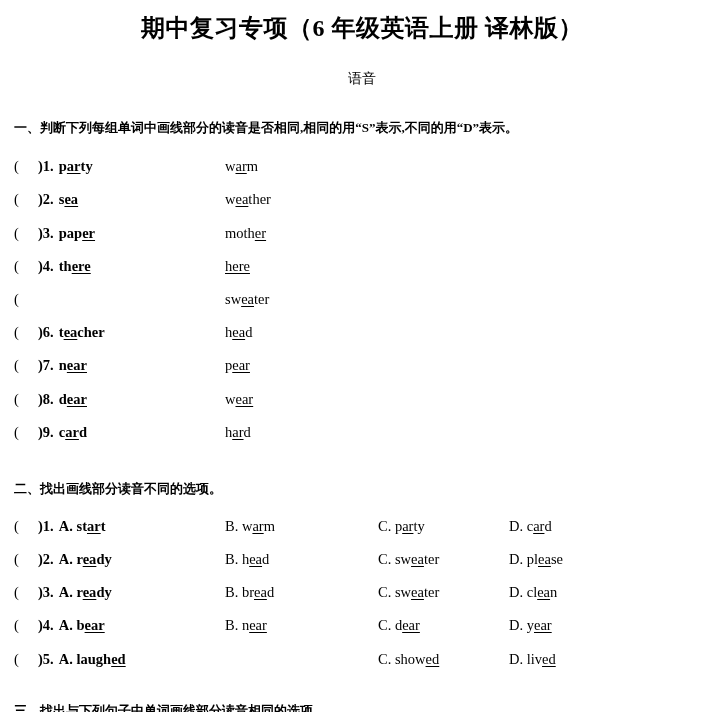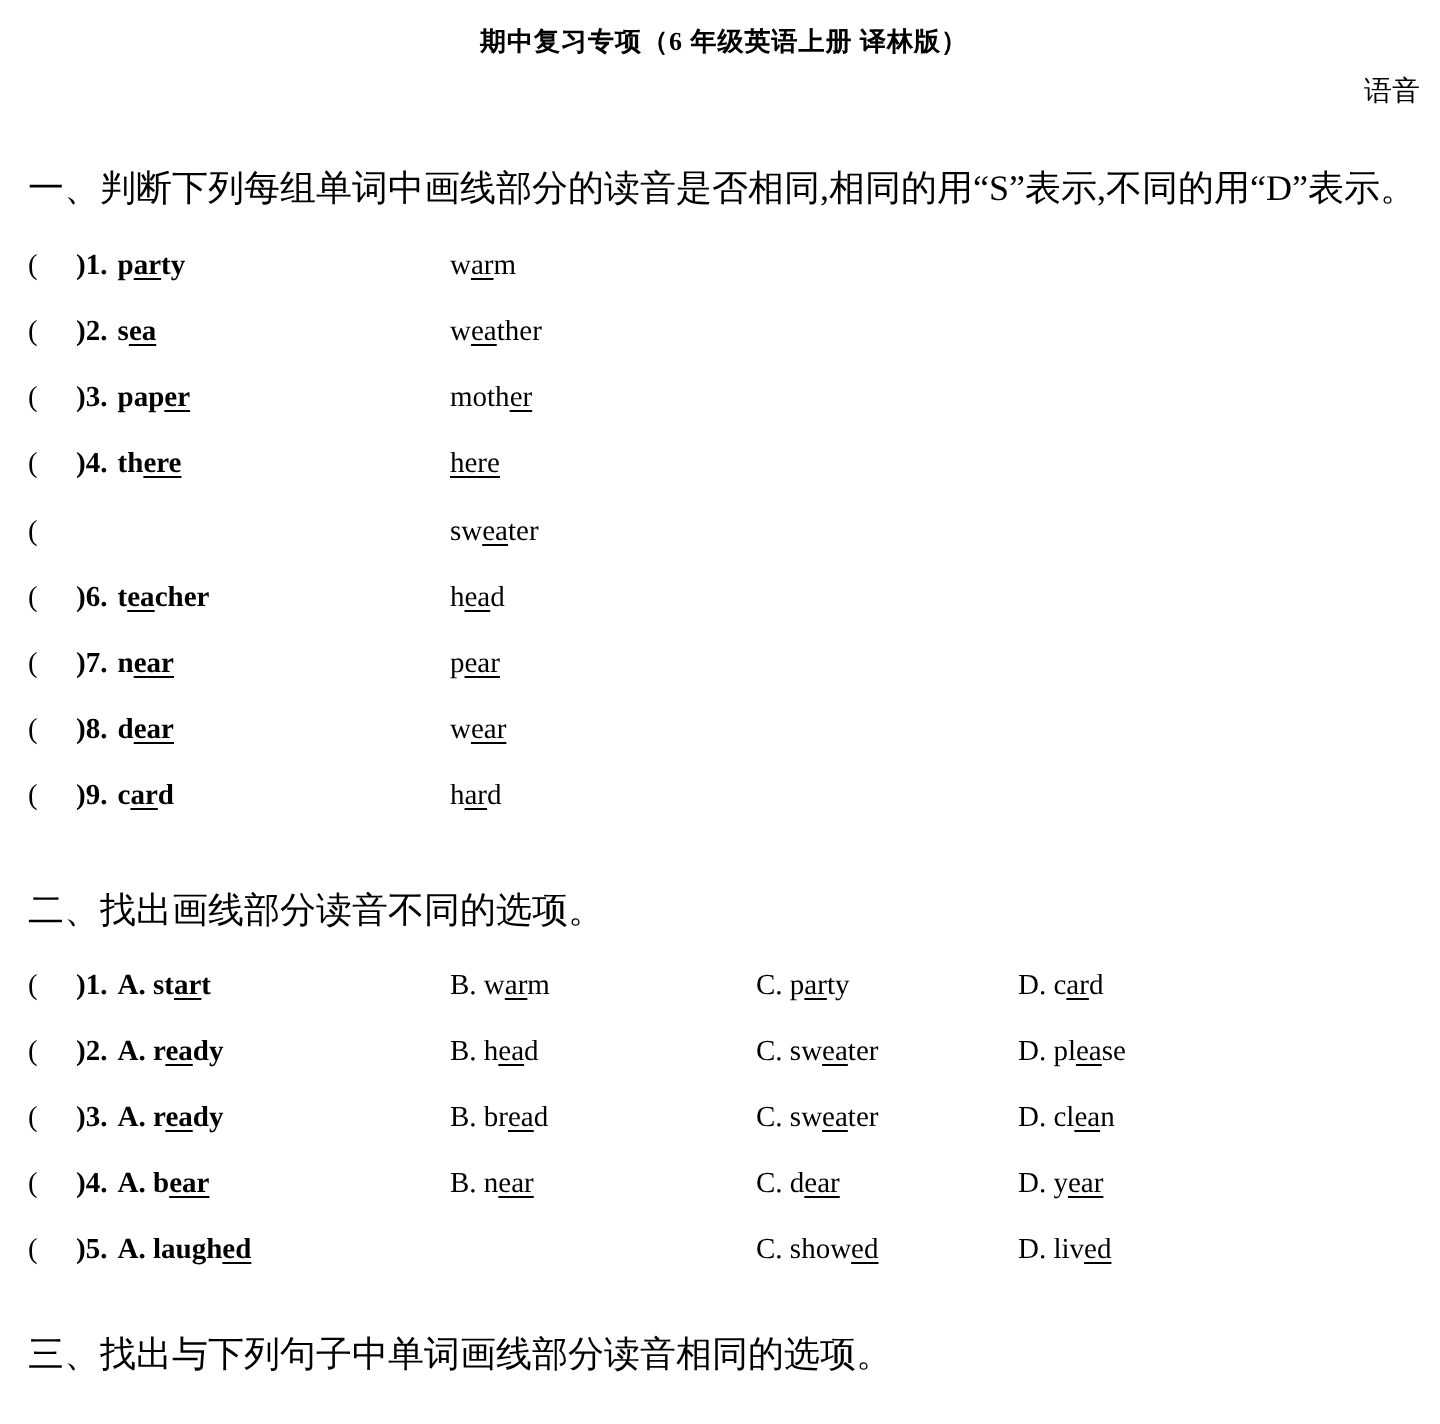--- a/index.html
+++ b/index.html
@@ -3,28 +3,28 @@
 <meta charset="utf-8">
 <style>
   html,body{margin:0;padding:0;}
   body{
     width:720px;height:712px;overflow:hidden;
     background:#ffffff;color:#000000;
     font-family:"Liberation Serif","DejaVu Serif","DejaVu Sans",serif;
   }
   .page{padding:0 10px 0 14px;}
   .title{
-    text-align:center;font-size:13px;font-weight:bold;
+    text-align:center;font-size:24px;font-weight:bold;
     margin:0;padding-top:13px;line-height:1.3;letter-spacing:0.5px;
   }
   .subtitle{
-    text-align:right;font-size:14px;margin-top:7px;
+    text-align:center;font-size:14px;margin-top:26px;
   }
   .sec-heading{
-    font-size:18px;font-weight:normal;margin-top:30px;line-height:19px;
+    font-size:13px;font-weight:bold;margin-top:30px;line-height:19px;
   }
   .sec-heading.h2{}
   .sec-heading.h3{margin-top:25px;}
   .rows{margin-top:13px;}
   .rows2{margin-top:12px;}
   .row{position:relative;height:33.2px;line-height:33.2px;font-size:14.5px;}
   .row > .c0{position:absolute;left:0;}
   .row > .c1{position:absolute;left:24px;white-space:nowrap;font-weight:bold;}
   .row > .c2{position:absolute;left:211px;white-space:nowrap;}
   .row > .c3{position:absolute;left:364px;white-space:nowrap;}

